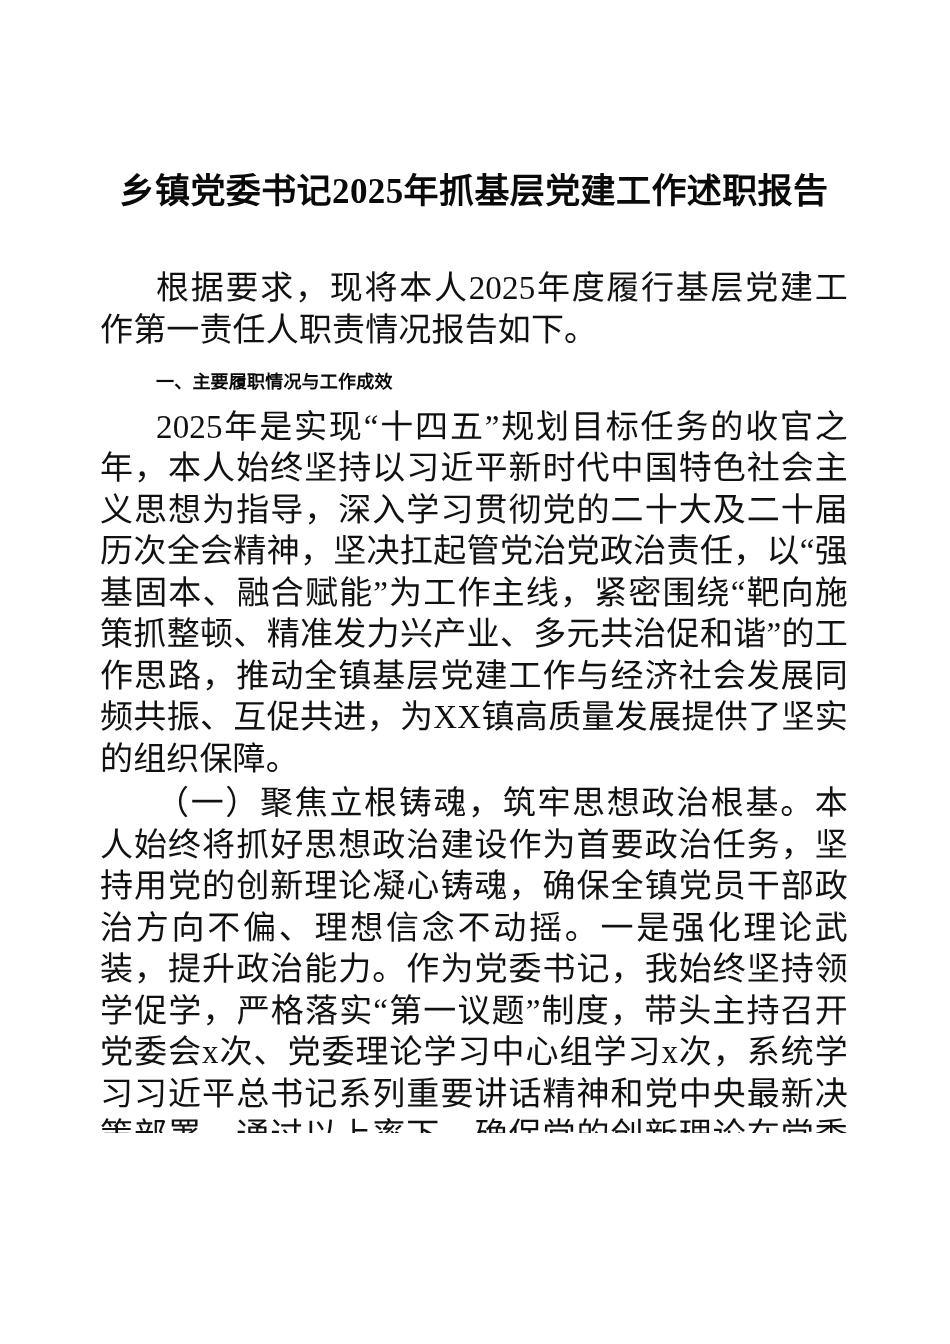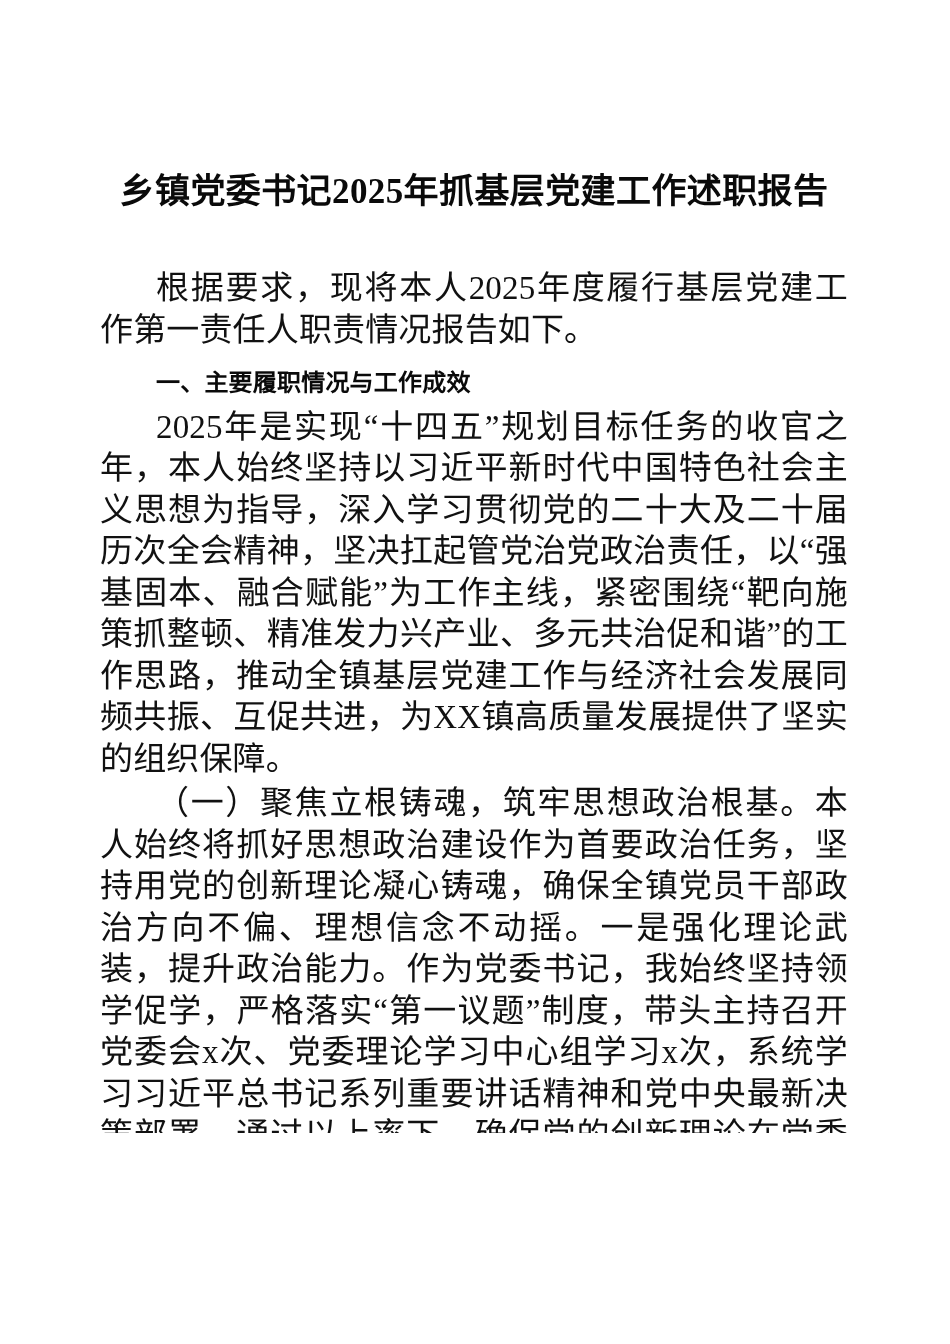--- a/index.html
+++ b/index.html
@@ -66,21 +66,21 @@
   .para-body {
     padding-top: 3px;
     font-family: Liberation Serif, serif;
   }
 
   
   .section-heading {
     margin: 0;
     padding-top: 11px;
     font-family: "Liberation Sans", "DejaVu Sans", sans-serif;
-    font-size: 24px;
+    font-size: 18px;
     line-height: 41.5px;
     font-weight: 700;
     text-indent: 56px;
     text-align: left;
     color: #0a0a0a;
     letter-spacing: 0.2px;
   }
 
   
   .para-clip {

